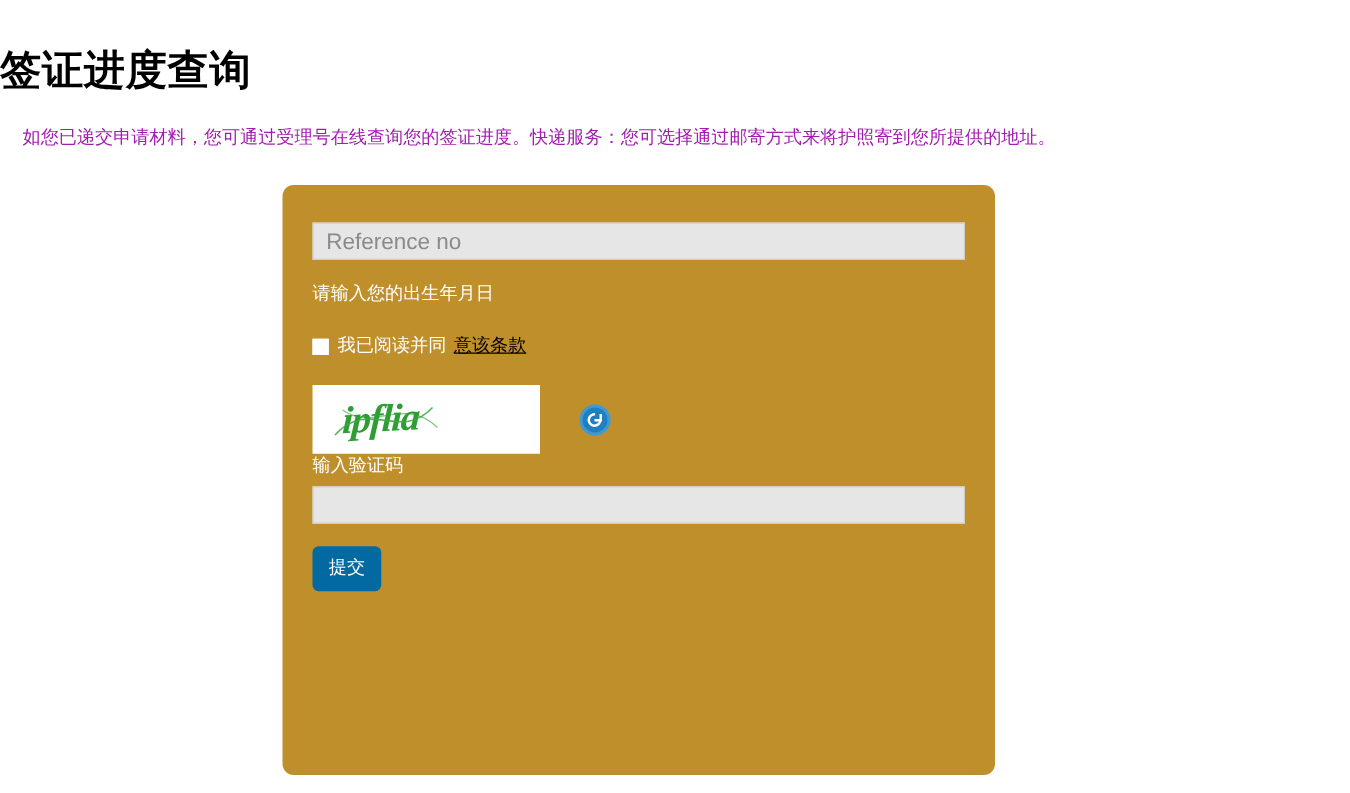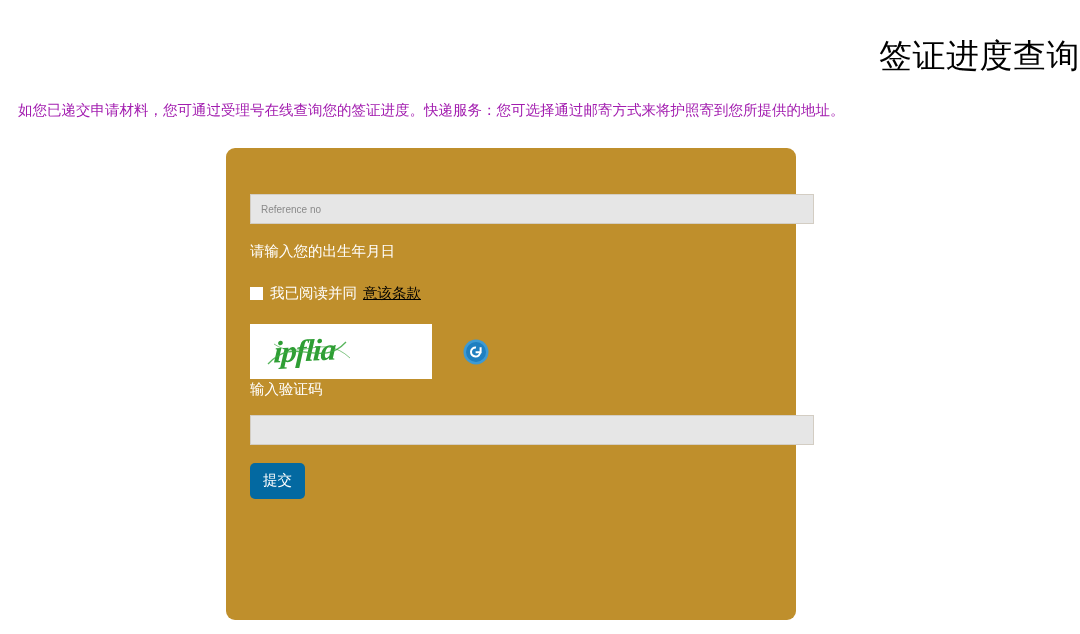--- a/index.html
+++ b/index.html
@@ -11,23 +11,23 @@
     width: 1080px;
     height: 634px;
     background: #ffffff;
     font-family: "Liberation Sans", "DejaVu Sans", sans-serif;
     color: #000000;
     overflow: hidden;
     position: relative;
   }
 
   .page-title {
-    text-align: right;
+    text-align: left;
     font-size: 33px;
-    font-weight: 400;
+    font-weight: 700;
     line-height: 1.1;
     margin: 0;
     padding-top: 38px;
     letter-spacing: 0.5px;
     color: #000;
   }
 
   .page-desc {
     font-size: 14.5px;
     line-height: 1.4;
@@ -58,32 +58,31 @@
   .field-label {
     color: #ffffff;
     font-size: 14.5px;
     line-height: 20px;
     margin: 0 0 6px 0;
     display: block;
   }
 
   .text-input {
     display: block;
-    width: 564px;
+    width: 522px;
     height: 30px;
     box-sizing: border-box;
     background: #e6e6e6;
     border: 1px solid #d3cdc3;
     border-radius: 0;
     padding: 0 10px;
     font-family: "Liberation Sans", "DejaVu Sans", sans-serif;
-    font-size: 10px;
+    font-size: 18px;
     color: #333;
     outline: none;
-    margin-top: 16px;
   }
   .text-input::placeholder {
     color: #8a8a8a;
     opacity: 1;
   }
 
   .gap-a { height: 17px; }
   .gap-b { height: 16px; }
 
   .agree-row {

